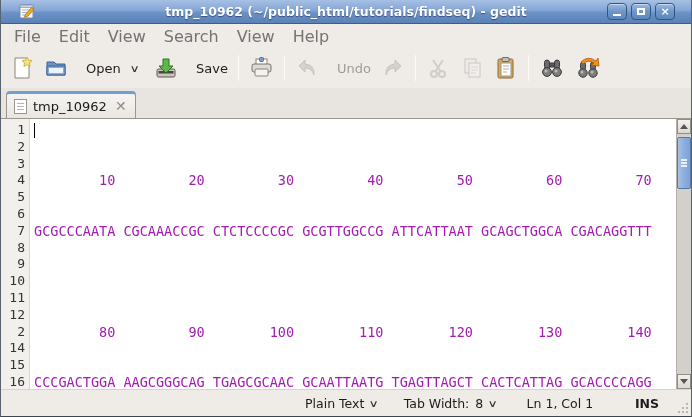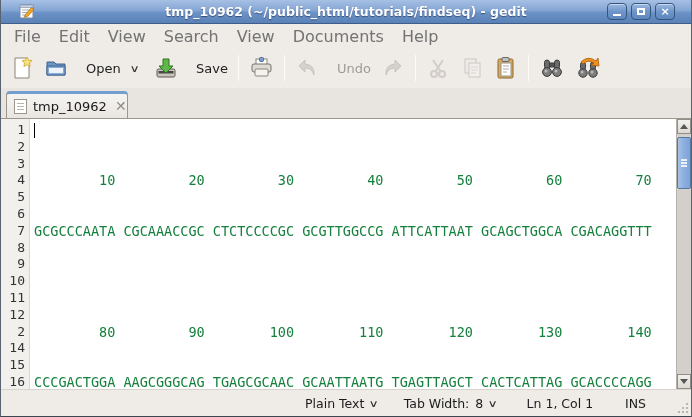--- a/index.html
+++ b/index.html
@@ -38,40 +38,40 @@
   .tbtn {
     display:flex; align-items:center; gap:18px; padding:4px 5px; border-radius:3px;
     font-size:13px; color:#222; white-space:nowrap;
   }
   .tbtn.disabled { opacity:.4; filter:grayscale(60%); }
   .tsep { width:1px; height:26px; background:#cfc9c1; border-right:1px solid #fcfbfa; margin:0 5px; }
   .chev { font-size:10px; color:#333; transform:scaleX(1.4); display:inline-block; }
   
   .tabbar { height:30px; flex:0 0 30px; background:#e8e4df; display:flex; align-items:flex-end; padding-left:5px; }
   .tab {
-    height:27px; display:flex; align-items:center; gap:6px; padding:0 0 0 7px;
+    height:27px; display:flex; align-items:center; gap:6px; padding:0 8px 0 7px;
     border:1px solid #9d968c; border-bottom:none; border-radius:4px 4px 0 0;
     border-top:3px solid #729fcf;
     background:linear-gradient(to bottom,#f6f4f2,#e9e6e1);
     font-size:13px; color:#1a1a1a;
   }
   .tab-doc { width:13px; height:15px; background:#fff; border:1px solid #9a958e; position:relative; }
   .tab-doc::before { content:""; position:absolute; left:2px; right:2px; top:3px; height:1.5px; background:#b9b5ae; box-shadow:0 3px 0 #b9b5ae, 0 6px 0 #b9b5ae; }
   .tab-close { color:#8f8b85; font-weight:bold; font-size:14px; line-height:1; margin-left:2px; }
   
   .editor { flex:1 1 auto; display:flex; background:#fff; border-top:1px solid #9d968c; position:relative; overflow:hidden; }
   .text-scroll { flex:1 1 auto; display:flex; overflow:hidden; position:relative; }
   .gutter {
     flex:0 0 29px; background:#f2f0ed; border-right:1px solid #d9d5cf;
     font-family:"DejaVu Sans Mono", monospace; font-size:13px; color:#333;
     text-align:right; padding:3px 4px 0 0; line-height:16.8px;
   }
   .gutter div { height:16.8px; }
   .textarea {
-    flex:1 1 auto; font-family:"DejaVu Sans Mono", monospace; font-size:13.5px; color:#15803d;
+    flex:1 1 auto; font-family:"DejaVu Sans Mono", monospace; font-size:13.5px; color:#a21caf;
     line-height:16.8px; padding:3px 0 0 4px; white-space:pre; overflow:hidden; position:relative;
   }
   .textarea div { height:16.8px; }
   .caret { position:absolute; left:4px; top:4px; width:1px; height:15px; background:#000; }
   
   .vscroll { flex:0 0 15px; background:#d3cfca; border-left:1px solid #b5b0a9; display:flex; flex-direction:column; }
   .sb-btn {
     height:15px; flex:0 0 15px; background:linear-gradient(to bottom,#f2f0ee,#dcd8d3);
     border:1px solid #928d85; display:flex; align-items:center; justify-content:center;
   }
@@ -134,21 +134,20 @@
         </span>
     </span>
   </div>
 
   <div class="menubar">
     <span class="menu-item">File</span>
     <span class="menu-item">Edit</span>
     <span class="menu-item">View</span>
     <span class="menu-item">Search</span>
     <span class="menu-item">View</span>
-    <span class="menu-item">Documents</span>
     <span class="menu-item">Help</span>
   </div>
 
   <div class="toolbar">
     <span class="tbtn">
       <span>
         <svg width="24" height="24" viewBox="0 0 24 24">
           <path d="M5 2 h11 l3 3 v17 h-14 z" fill="#fff" stroke="#8a857d"></path>
           <path d="M13 2 L22 11 L22 2 Z" fill="none"></path>
           <path d="M17 1 l1.6 3.2 3.4.4-2.5 2.4.6 3.5-3.1-1.7-3.1 1.7.6-3.5L12 4.6l3.4-.4z" fill="#f7e27a" stroke="#c8a429" stroke-width="0.8"></path>
@@ -333,17 +332,17 @@
     <span class="sb-item" style="margin-left:298px;">
       <span>Plain Text</span>
       <span class="chev">∨</span>
     </span>
     <span class="sb-item" style="margin-left:26px;justify-content:center;">
       <span>Tab Width:</span>
       <span>8</span>
       <span class="chev">∨</span>
     </span>
     <span class="sb-item" style="margin-left:30px;">Ln 1, Col 1</span>
-    <span class="sb-item" style="margin-left:auto; margin-right:39px;">INS</span>
+    <span class="sb-item" style="margin-left:auto; margin-right:26px;font-weight:bold;">INS</span>
     <span class="grip"></span>
   </div>
 
 </div>
 
 </body></html>

